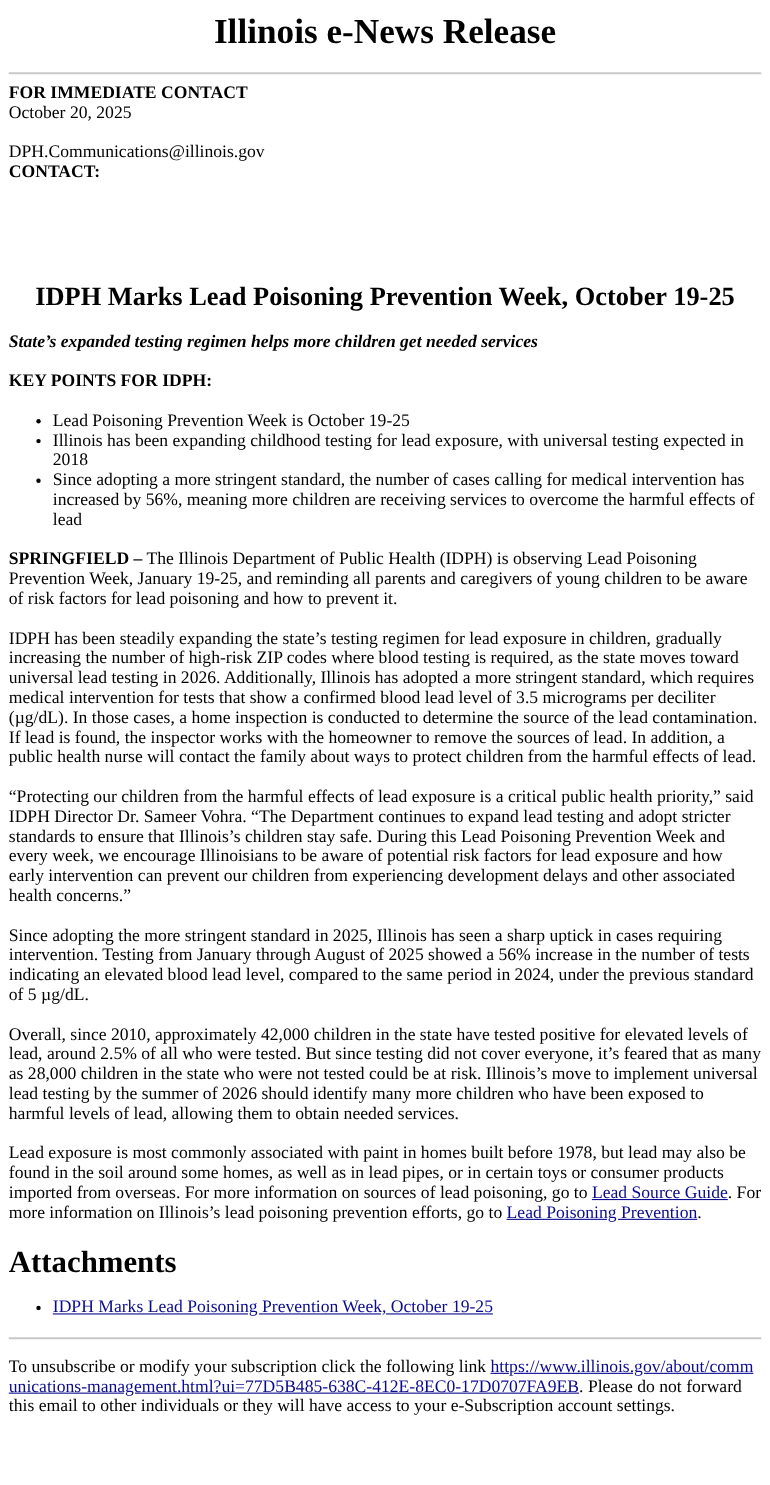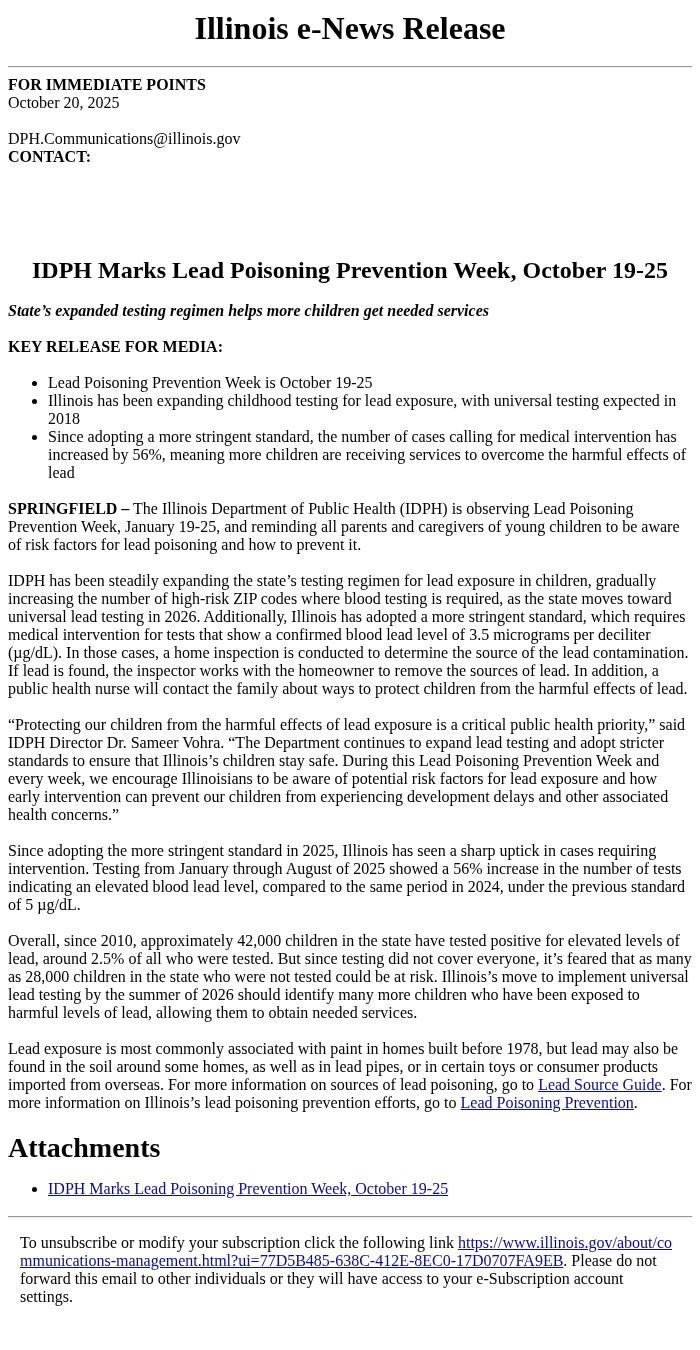--- a/index.html
+++ b/index.html
@@ -47,46 +47,46 @@
   ul.bullets { margin: 0 0 18px 0; padding-left: 40px; }
   ul.bullets li { margin: 0; }
   p.para { margin: 0 0 18px 0; }
   a.link { color: #1a0dab; color: #0b0b8f; text-decoration: underline; }
   h2.attachments {
     font-size: 28px;
     line-height: 28px;
     font-weight: bold;
     margin: 22px 0 18px 0;
   }
-  .footer-text { margin: 12px; }
+  .footer-text { margin: 0; }
 </style>
 </head>
 <body>
 
 <div class="page">
 
   <h1 class="title">Illinois e-News Release</h1>
 
   <hr class="rule">
 
   <div>
-    <div class="block bold">FOR IMMEDIATE POINTS</div>
+    <div class="block bold">FOR IMMEDIATE CONTACT</div>
     <div class="block">October 20, 2025</div>
     <div class="gap"></div>
     <div class="block">DPH.Communications@illinois.gov</div>
     <div class="block bold">CONTACT:</div>
   </div>
 
   <div class="gap-large"></div>
 
   <h2 class="headline">IDPH Marks Lead Poisoning Prevention Week, October 19-25</h2>
 
   <p class="subhead">State’s expanded testing regimen helps more children get needed services</p>
 
-  <p class="keypoints-label">KEY RELEASE FOR MEDIA:</p>
+  <p class="keypoints-label">KEY POINTS FOR IDPH:</p>
 
   <ul class="bullets">
     <li>Lead Poisoning Prevention Week is October 19-25</li>
     <li>Illinois has been expanding childhood testing for lead exposure, with universal testing expected in 2018</li>
     <li>Since adopting a more stringent standard, the number of cases calling for medical intervention has increased by 56%, meaning more children are receiving services to overcome the harmful effects of lead</li>
   </ul>
 
   <p class="para"><span class="bold">SPRINGFIELD –</span><span> The Illinois Department of Public Health (IDPH) is observing Lead Poisoning Prevention Week, January 19-25, and reminding all parents and caregivers of young children to be aware of risk factors for lead poisoning and how to prevent it.</span></p>
 
   <p class="para">IDPH has been steadily expanding the state’s testing regimen for lead exposure in children, gradually increasing the number of high-risk ZIP codes where blood testing is required, as the state moves toward universal lead testing in 2026. Additionally, Illinois has adopted a more stringent standard, which requires medical intervention for tests that show a confirmed blood lead level of 3.5 micrograms per deciliter (µg/dL). In those cases, a home inspection is conducted to determine the source of the lead contamination. If lead is found, the inspector works with the homeowner to remove the sources of lead. In addition, a public health nurse will contact the family about ways to protect children from the harmful effects of lead.</p>

